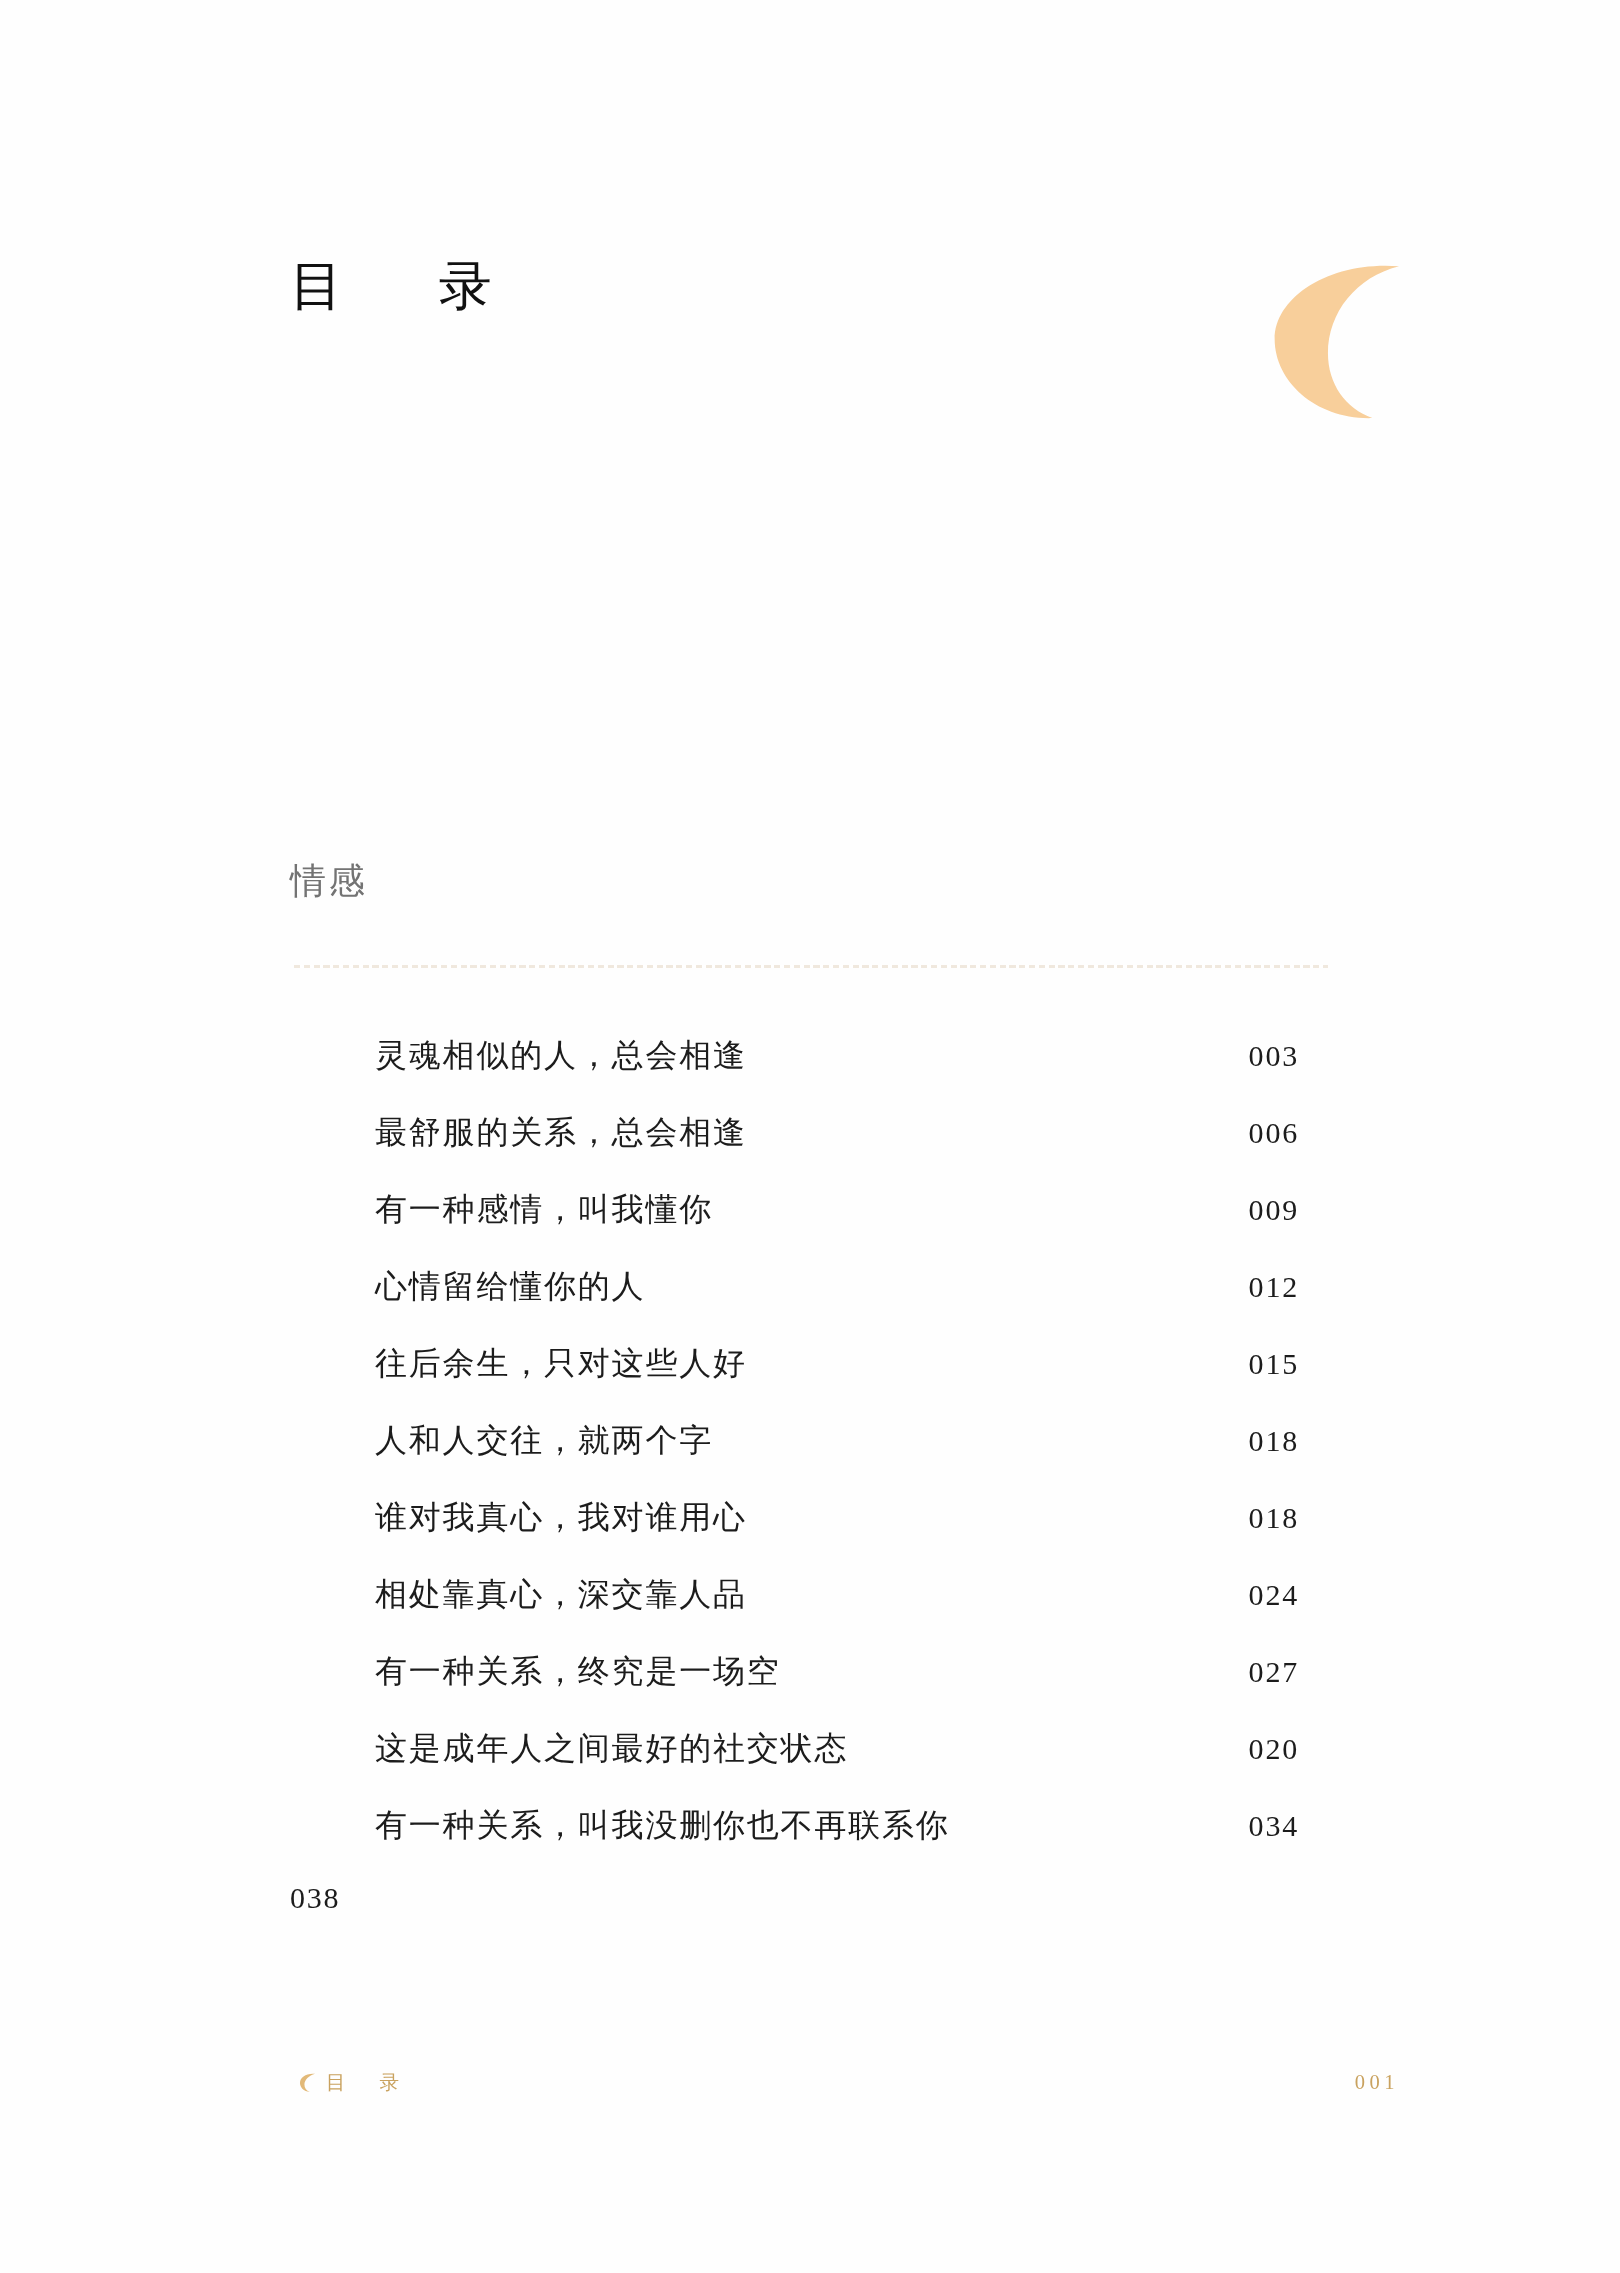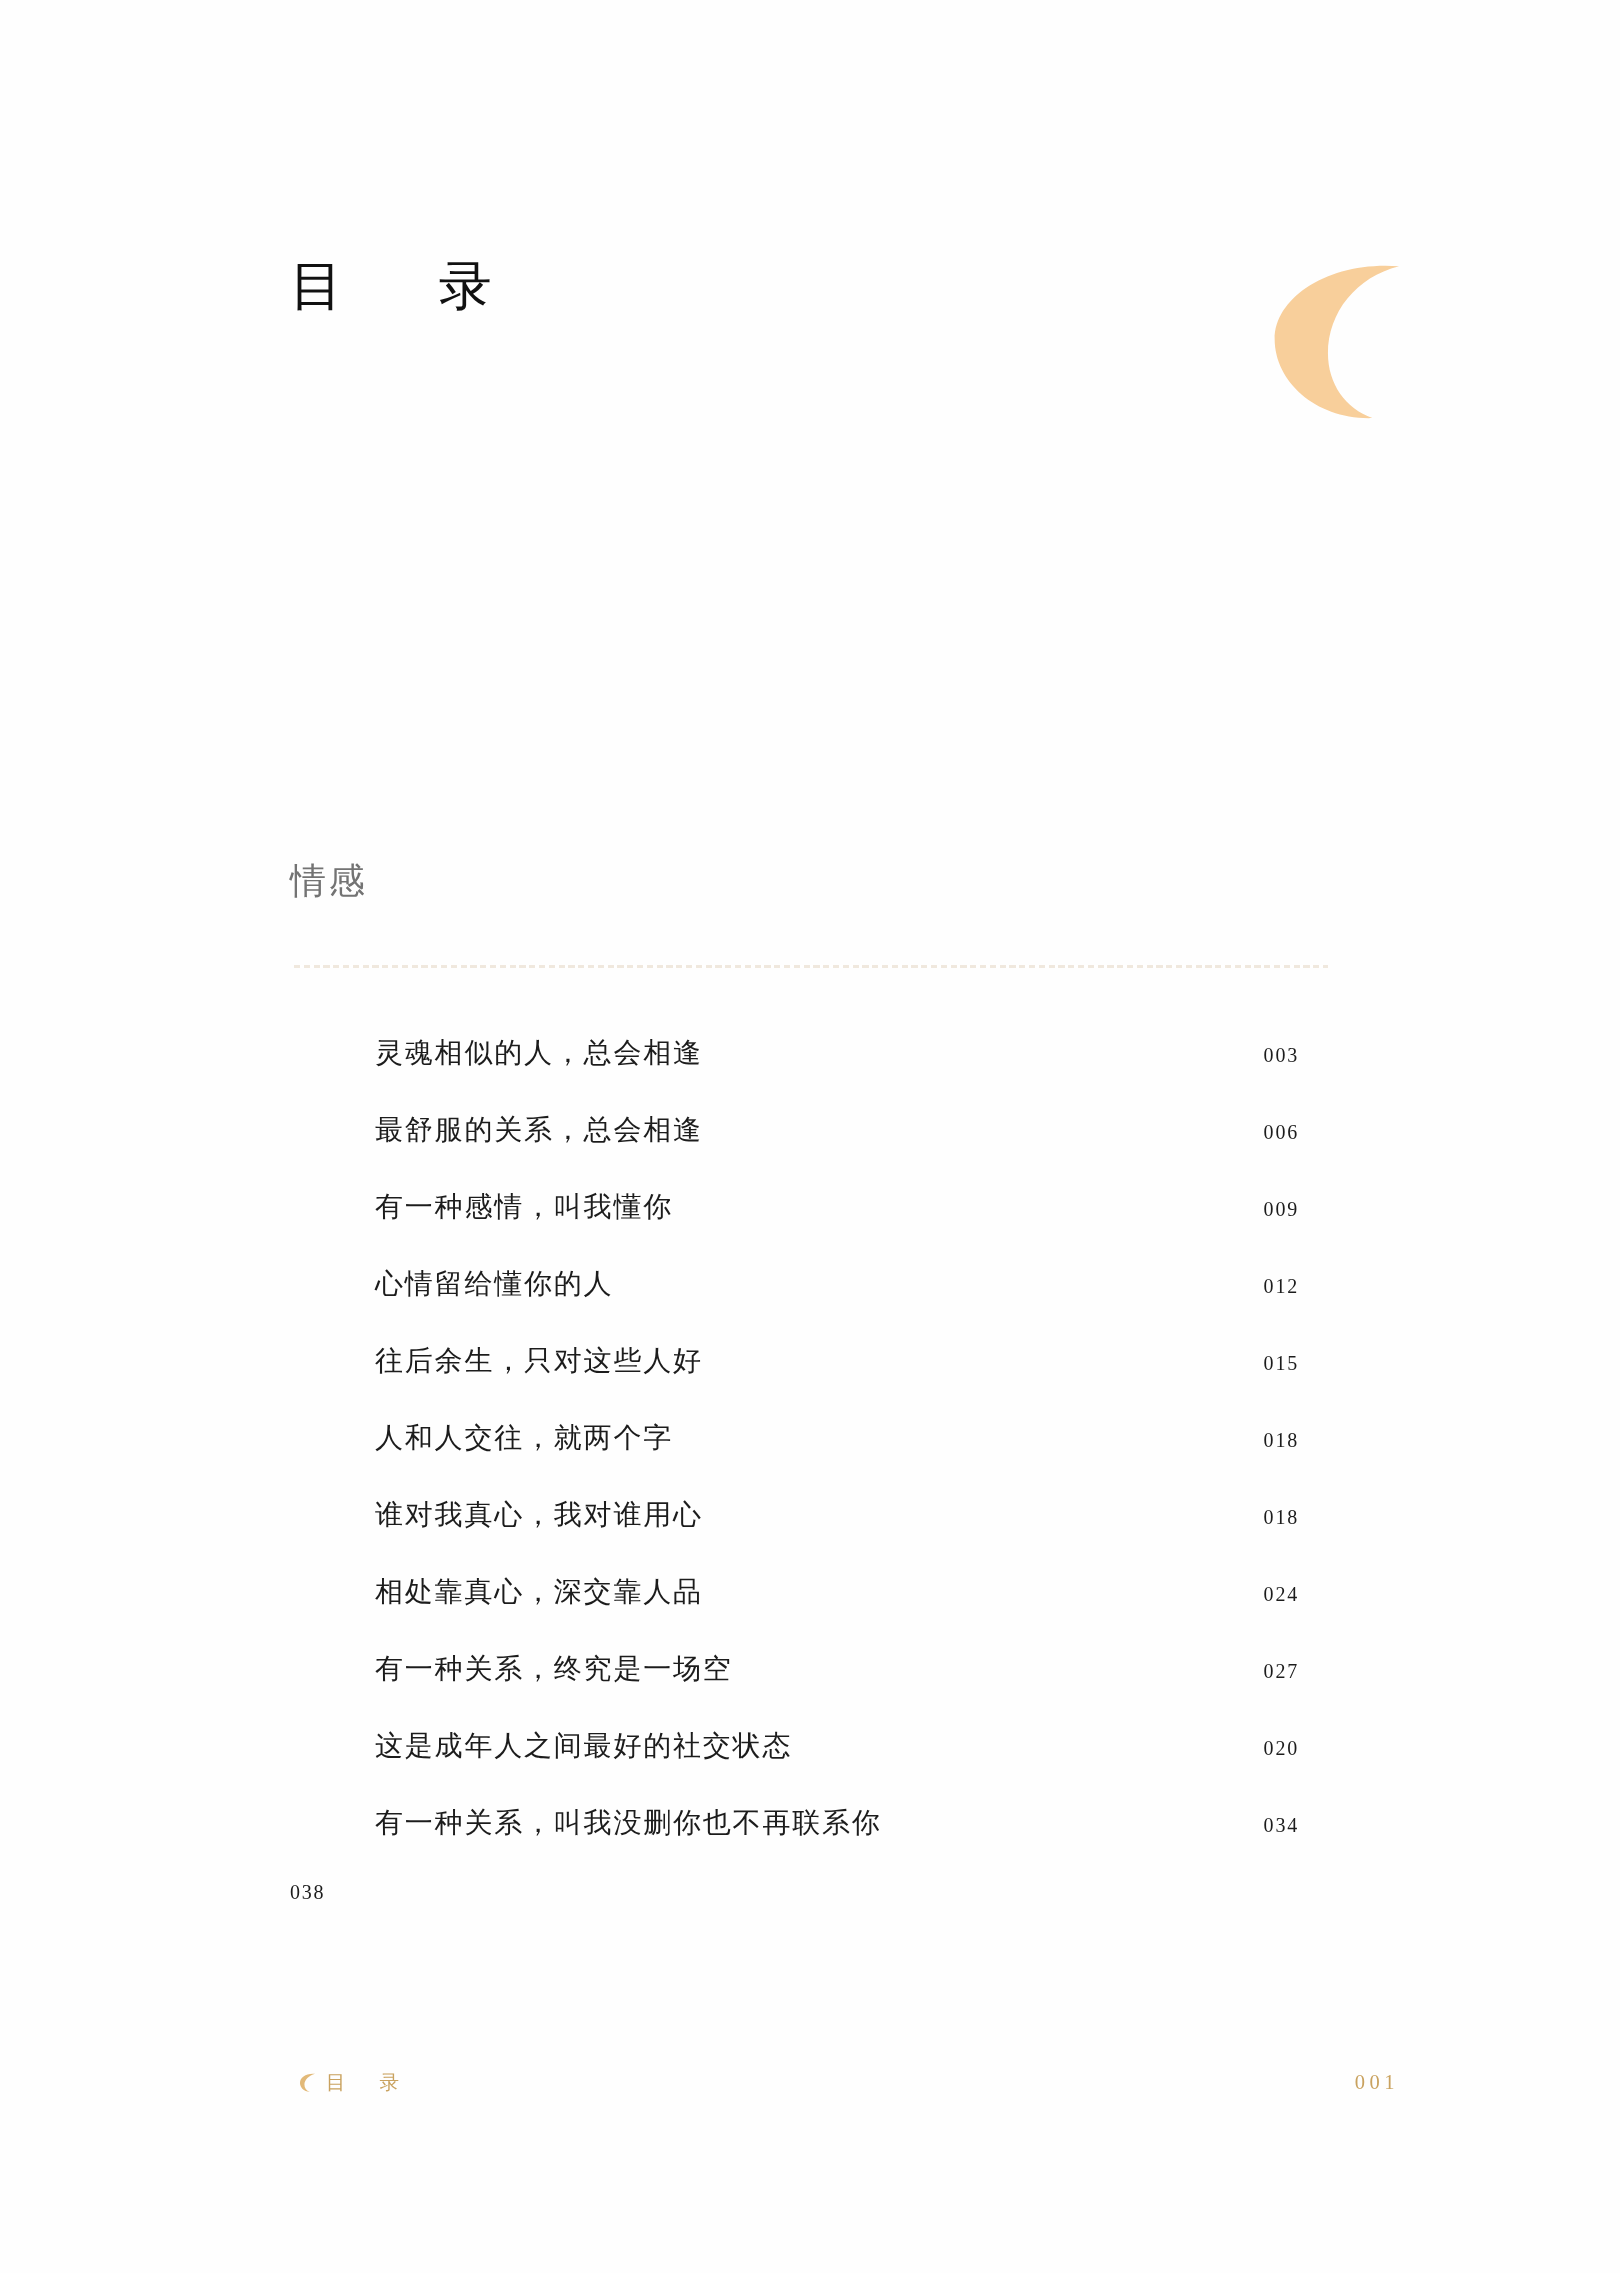--- a/index.html
+++ b/index.html
@@ -77,29 +77,29 @@
     width: 1069px;
   }
   .toc-entry {
     display: flex;
     align-items: baseline;
     justify-content: space-between;
     height: 77px;
   }
   .toc-entry .label {
     font-family: "Liberation Serif", serif;
-    font-size: 28px;
+    font-size: 32px;
     letter-spacing: 1.8px;
     color: #1c1c1c;
     padding-left: 85px;
     white-space: nowrap;
   }
   .toc-entry .page-no {
     font-family: "Liberation Serif", serif;
-    font-size: 20px;
+    font-size: 30px;
     letter-spacing: 1.8px;
     color: #1c1c1c;
     padding-right: 60px;
   }
 
   
   .footer {
     position: absolute;
     left: 0;
     right: 0;

